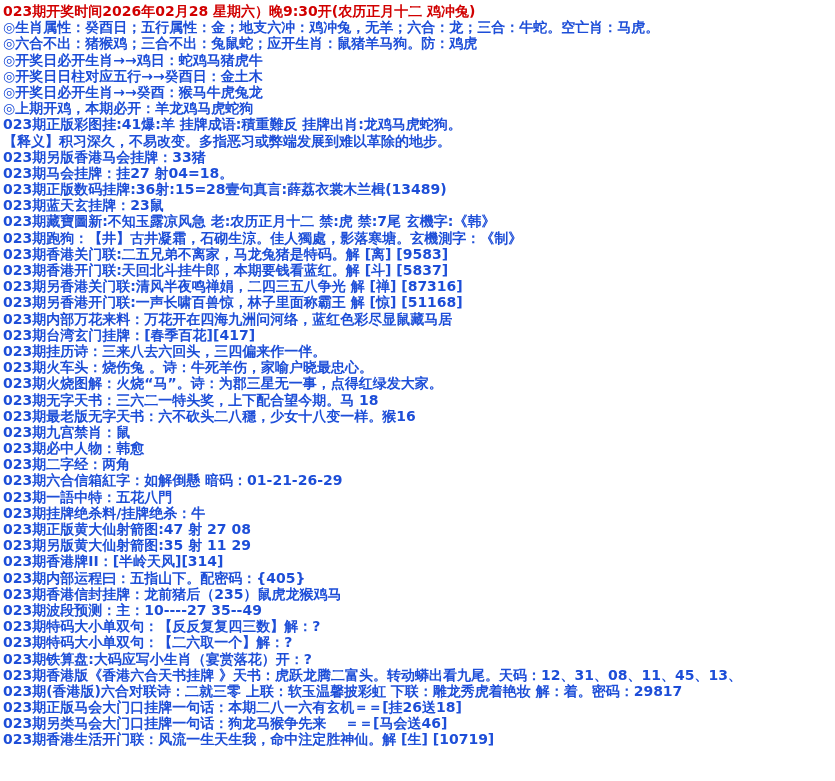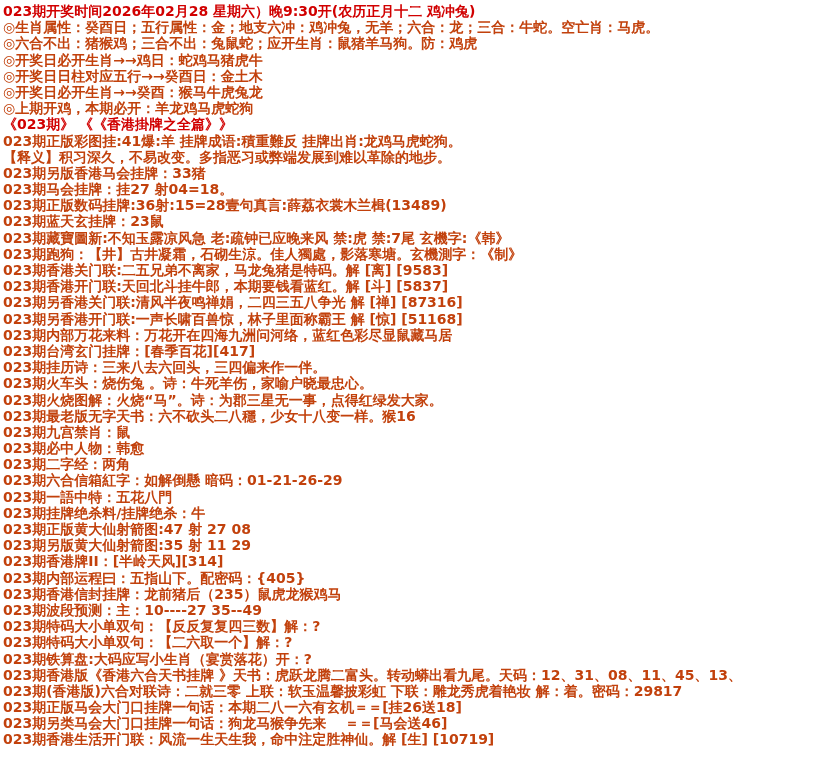--- a/index.html
+++ b/index.html
@@ -19,57 +19,57 @@
     box-sizing: border-box;
     padding: 3px 0 0 3px;
     background: #ffffff;
   }
   .line {
     font-size: 14px;
     font-weight: bold;
     line-height: 16.2px;
     height: 16.2px;
     white-space: nowrap;
-    color: #c2410c;
+    color: #1d4ed8;
     letter-spacing: 0px;
   }
   .line.red {
     color: #d10000;
   }
 </style>
 </head>
 <body>
 
 <div class="page">
   <div id="lines-container">
       <div class="line red">023期开奖时间2026年02月28 星期六）晚9:30开(农历正月十二 鸡冲兔)</div>
       <div class="line">◎生肖属性：癸酉日；五行属性：金；地支六冲：鸡冲兔，无羊；六合：龙；三合：牛蛇。空亡肖：马虎。</div>
       <div class="line">◎六合不出：猪猴鸡；三合不出：兔鼠蛇；应开生肖：鼠猪羊马狗。防：鸡虎</div>
       <div class="line">◎开奖日必开生肖→→鸡日：蛇鸡马猪虎牛</div>
       <div class="line">◎开奖日日柱对应五行→→癸酉日：金土木</div>
       <div class="line">◎开奖日必开生肖→→癸酉：猴马牛虎兔龙</div>
       <div class="line">◎上期开鸡，本期必开：羊龙鸡马虎蛇狗</div>
-      <div class="line red">《023期》 《《香港掛牌之全篇》》</div>
       <div class="line">023期正版彩图挂:41爆:羊 挂牌成语:積重難反 挂牌出肖:龙鸡马虎蛇狗。</div>
       <div class="line">【释义】积习深久，不易改变。多指恶习或弊端发展到难以革除的地步。</div>
       <div class="line">023期另版香港马会挂牌：33猪</div>
       <div class="line">023期马会挂牌：挂27 射04=18。</div>
       <div class="line">023期正版数码挂牌:36射:15=28壹句真言:薛荔衣裳木兰楫(13489)</div>
       <div class="line">023期蓝天玄挂牌：23鼠</div>
-      <div class="line">023期藏寶圖新:不知玉露凉风急 老:疏钟已应晚来风 禁:虎 禁:7尾 玄機字:《韩》</div>
+      <div class="line">023期藏寶圖新:不知玉露凉风急 老:农历正月十二 禁:虎 禁:7尾 玄機字:《韩》</div>
       <div class="line">023期跑狗：【井】古井凝霜，石砌生涼。佳人獨處，影落寒塘。玄機測字：《制》</div>
       <div class="line">023期香港关门联:二五兄弟不离家，马龙兔猪是特码。解 [离] [9583]</div>
       <div class="line">023期香港开门联:天回北斗挂牛郎，本期要钱看蓝红。解 [斗] [5837]</div>
       <div class="line">023期另香港关门联:清风半夜鸣禅娟，二四三五八争光 解 [禅] [87316]</div>
       <div class="line">023期另香港开门联:一声长啸百兽惊，林子里面称霸王 解 [惊] [51168]</div>
       <div class="line">023期内部万花来料：万花开在四海九洲问河络，蓝红色彩尽显鼠藏马居</div>
       <div class="line">023期台湾玄门挂牌：[春季百花][417]</div>
       <div class="line">023期挂历诗：三来八去六回头，三四偏来作一伴。</div>
       <div class="line">023期火车头：烧伤兔 。诗：牛死羊伤，家喻户晓最忠心。</div>
       <div class="line">023期火烧图解：火烧“马”。诗：为郡三星无一事，点得红绿发大家。</div>
+      <div class="line">023期无字天书：三六二一特头奖，上下配合望今期。马 18</div>
       <div class="line">023期最老版无字天书：六不砍头二八穩，少女十八变一样。猴16</div>
       <div class="line">023期九宫禁肖：鼠</div>
       <div class="line">023期必中人物：韩愈</div>
       <div class="line">023期二字经：两角</div>
       <div class="line">023期六合信箱紅字：如解倒懸 暗码：01-21-26-29</div>
       <div class="line">023期一語中特：五花八門</div>
       <div class="line">023期挂牌绝杀料/挂牌绝杀：牛</div>
       <div class="line">023期正版黄大仙射箭图:47 射 27 08</div>
       <div class="line">023期另版黄大仙射箭图:35 射 11 29</div>
       <div class="line">023期香港牌II：[半岭天风][314]</div>

